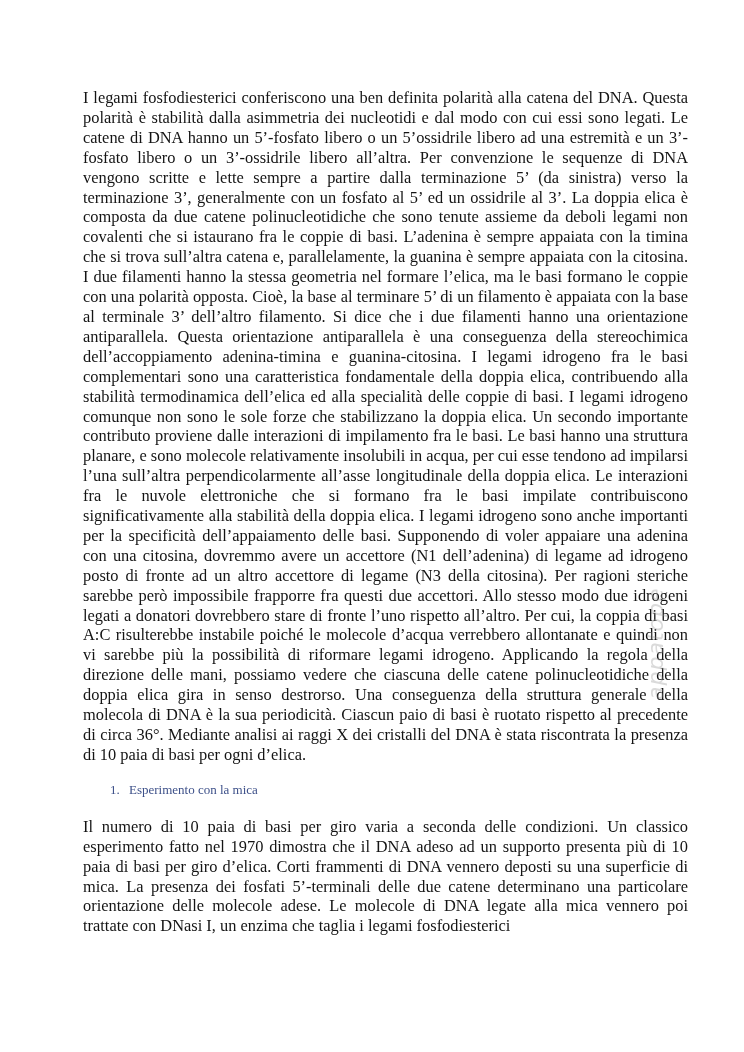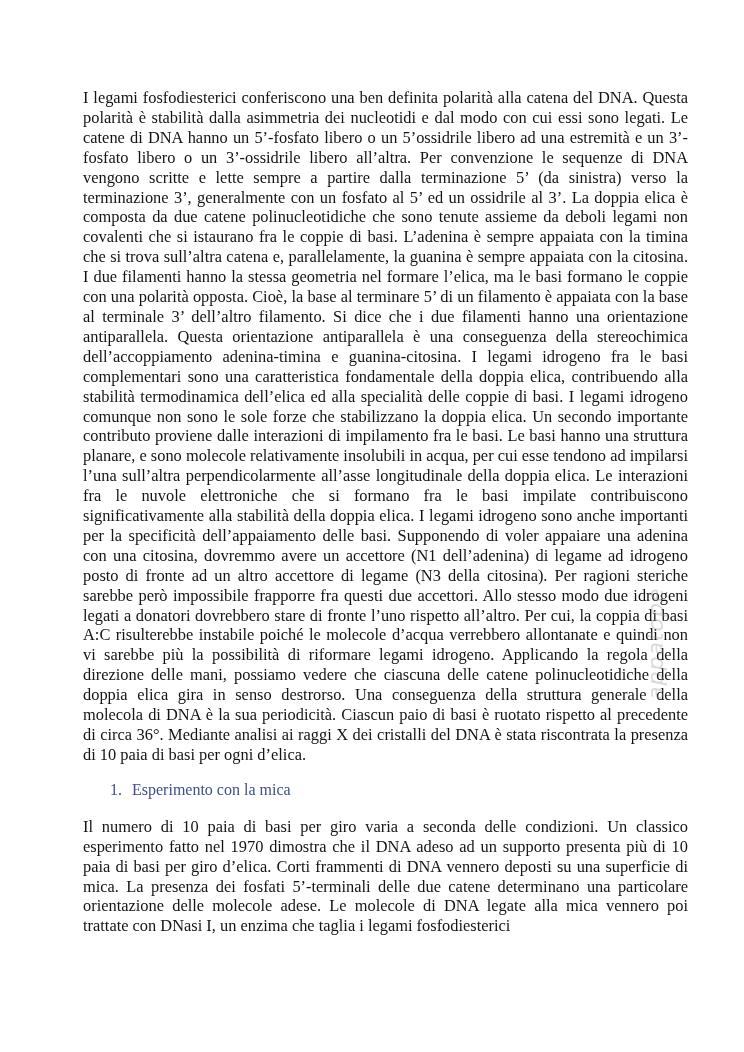--- a/index.html
+++ b/index.html
@@ -4,21 +4,21 @@
 <style>
   html, body { margin: 0; padding: 0; background: #ffffff; }
   body { width: 744px; height: 1052px; position: relative; overflow: hidden; }
   .page {
     position: absolute; left: 83px; top: 88px; width: 605px;
     font-family: "Liberation Serif", serif; font-size: 16.4px; line-height: 19.9px;
     color: #141414;
   }
   .para { margin: 0; text-align: justify; hyphens: none; }
   .heading {
-    margin: 14px 0 16px 27px; color: #3d5089; font-size: 16px; line-height: 22px;
+    margin: 14px 0 16px 27px; color: #3d5089; font-size: 13px; line-height: 22px;
     font-family: "Liberation Serif", serif;
   }
   .heading .num { margin-right: 6px; }
   .watermark {
     position: absolute; left: 643px; top: 700px;
     transform-origin: left top; transform: rotate(-90deg);
     font-family: "DejaVu Sans", sans-serif; font-style: italic; font-size: 22px;
     color: rgba(150,150,150,0.35); white-space: nowrap; letter-spacing: 1px;
   }
 </style>

